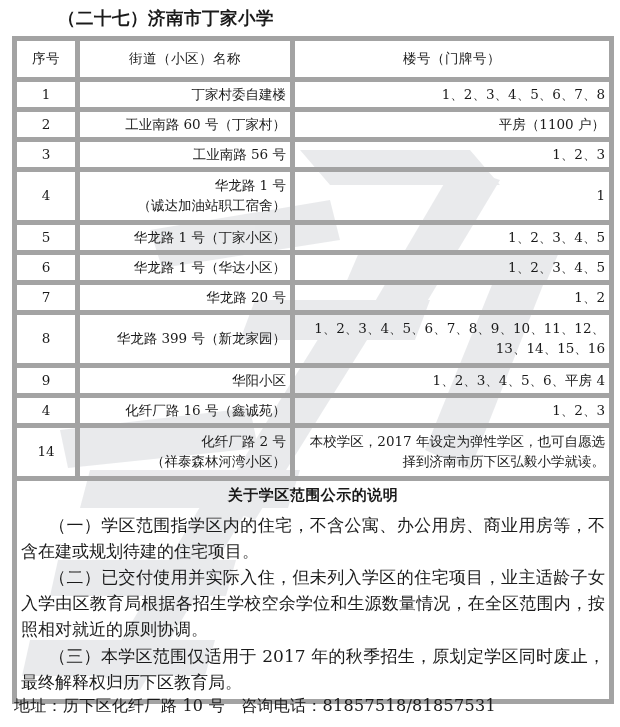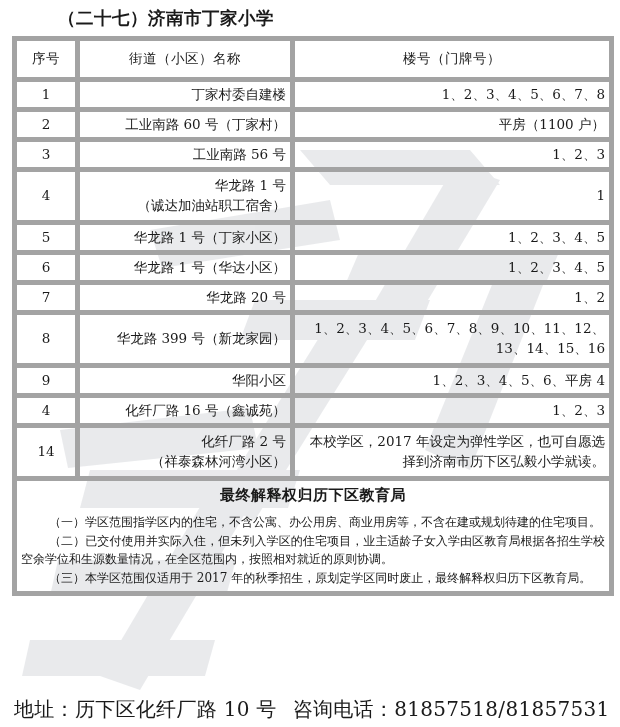--- a/index.html
+++ b/index.html
@@ -100,32 +100,32 @@
   }
   .notes-heading {
     text-align: center;
     font-weight: bold;
     font-size: 15px;
     font-family: "DejaVu Sans", "Liberation Sans", sans-serif;
     margin: 2px 0 6px 0;
     letter-spacing: 0.5px;
   }
   .notes-para {
-    font-size: 12px;
+    font-size: 17px;
     line-height: 1.52;
     text-indent: 28px;
     margin: 0 0 1px 0;
     text-align: justify;
   }
 
   .footer-line {
     position: absolute;
     left: 14px;
     top: 696px;
-    font-size: 20px;
+    font-size: 16px;
     white-space: nowrap;
     letter-spacing: 0.3px;
   }
   .footer-gap { display: inline-block; width: 16px; }
 </style>
 </head>
 <body>
 
 <div id="watermark-layer">
   <svg width="620" height="727" viewBox="0 0 620 727">
@@ -220,21 +220,21 @@
       <tr>
         <td class="no tall">14</td>
         <td class="name tall">
           <span>化纤厂路 2 号</span>
           <span class="sub-line">（祥泰森林河湾小区）</span>
         </td>
         <td class="bldg tall">本校学区，2017 年设定为弹性学区，也可自愿选择到济南市历下区弘毅小学就读。</td>
       </tr>
       <tr>
         <td class="notes" colspan="3">
-          <div class="notes-heading">最终解释权归历下区教育局</div>
+          <div class="notes-heading">关于学区范围公示的说明</div>
           <p class="notes-para">（一）学区范围指学区内的住宅，不含公寓、办公用房、商业用房等，不含在建或规划待建的住宅项目。</p>
           <p class="notes-para">（二）已交付使用并实际入住，但未列入学区的住宅项目，业主适龄子女入学由区教育局根据各招生学校空余学位和生源数量情况，在全区范围内，按照相对就近的原则协调。</p>
           <p class="notes-para">（三）本学区范围仅适用于 2017 年的秋季招生，原划定学区同时废止，最终解释权归历下区教育局。</p>
         </td>
       </tr>
     </tbody>
   </table>
 
   <div class="footer-line">
     <span>地址：</span><span>历下区化纤厂路 10 号</span><span class="footer-gap"></span><span>咨询电话：</span><span>81857518/81857531</span>

